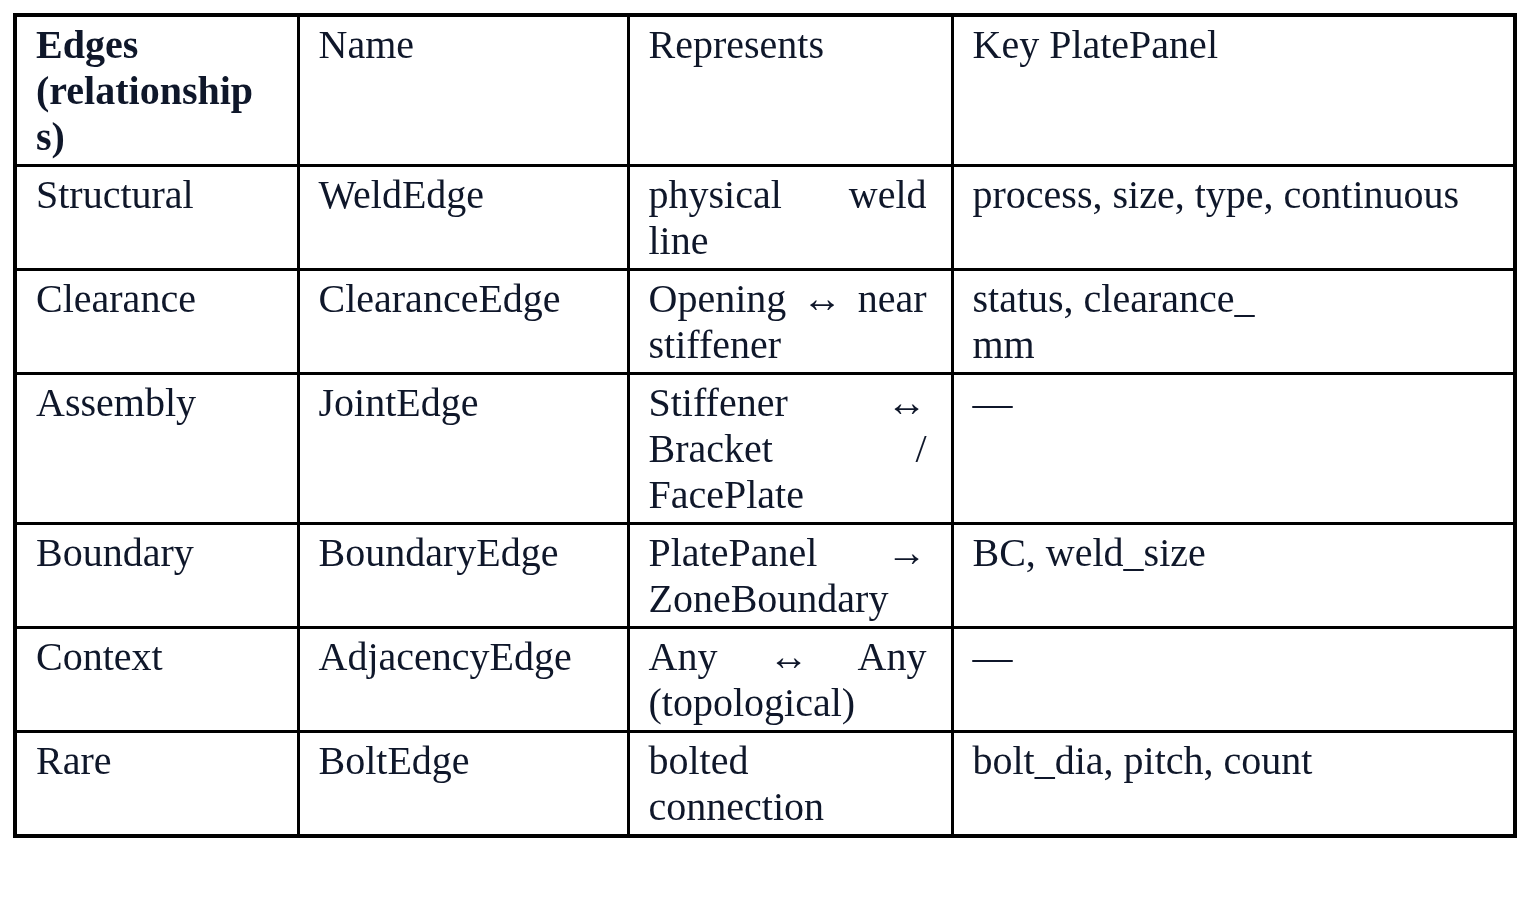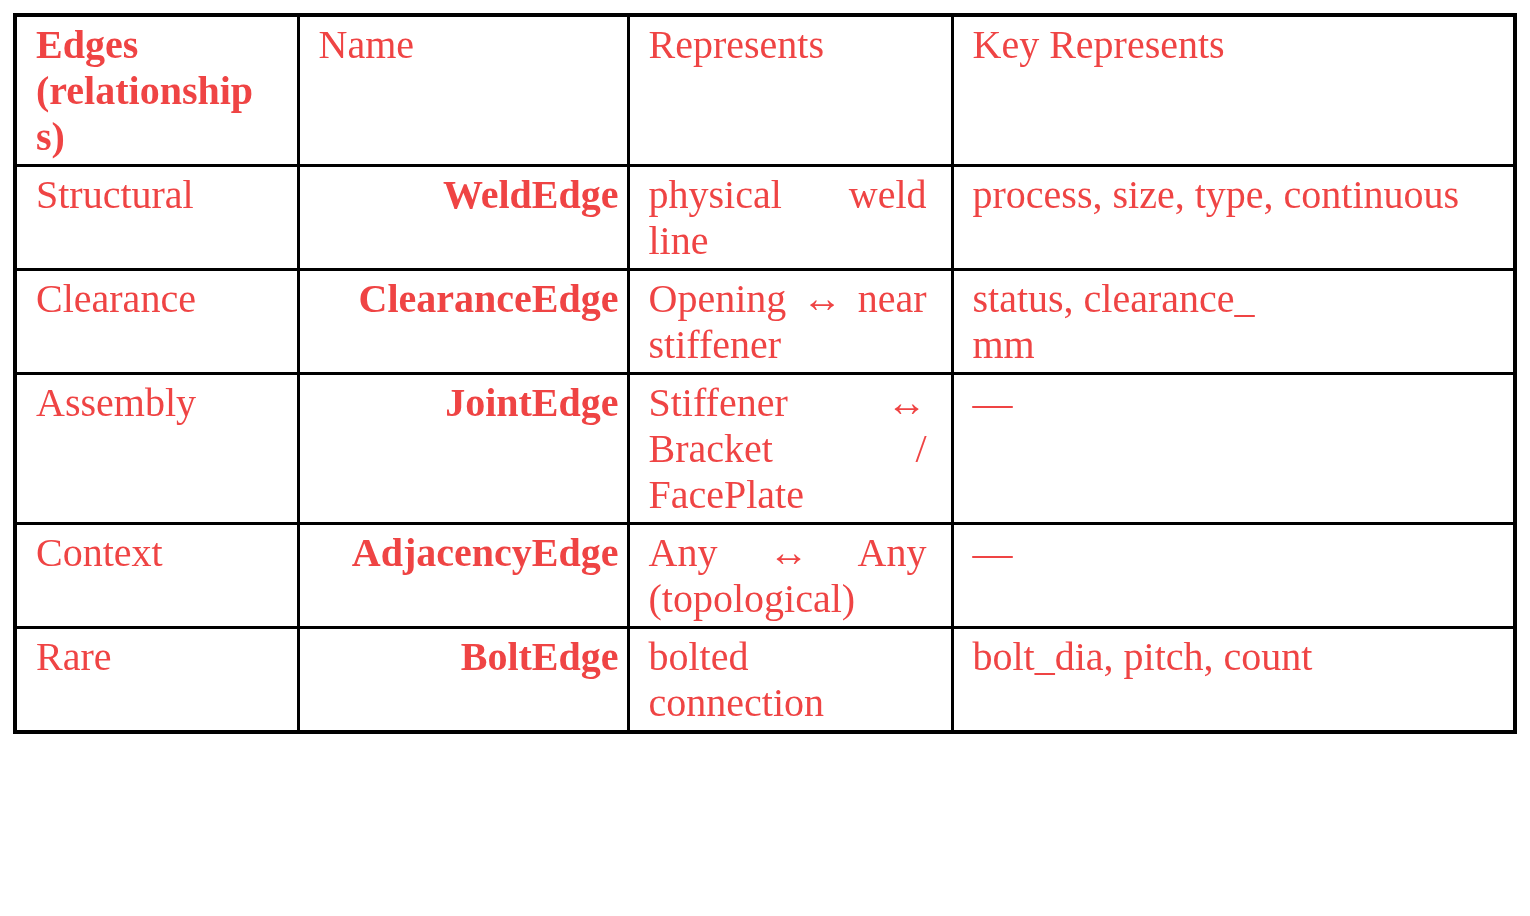--- a/index.html
+++ b/index.html
@@ -5,21 +5,21 @@
   html, body {
     margin: 0;
     padding: 0;
     background: #ffffff;
   }
   .canvas {
     position: relative;
     width: 1530px;
     height: 916px;
     background: #ffffff;
-    color: #ef4444;
+    color: #0f172a;
     font-family: "Liberation Serif", "DejaVu Serif", serif;
     overflow: hidden;
   }
   table.doc-table {
     position: absolute;
     left: 13px;
     top: 13px;
     width: 1500px;
     table-layout: fixed;
     border-collapse: collapse;
@@ -41,21 +41,21 @@
   }
   tr.row-h3 { height: 145px; }
   tr.row-h2 { height: 97px; }
   tr.row-h2b { height: 146px; margin-top: 45px; }
   th.hdr-edges {
     font-weight: bold;
     padding-right: 36px;
     overflow-wrap: break-word;
     word-wrap: break-word;
   }
-  td.cell-name { font-weight: bold; text-align: right; }
+  td.cell-name { font-weight: normal; }
   td.cell-represents {
     text-align: justify;
     padding-right: 24px;
   }
   td.cell-keyattr { white-space: pre-line; }
 </style>
 </head>
 <body>
 
 <div class="canvas">
@@ -64,21 +64,21 @@
       <col class="c1">
         <col class="c2">
         <col class="c3">
         <col class="c4">
     </colgroup>
     <thead>
       <tr class="row-h3">
         <th class="hdr-edges">Edges (relationships)</th>
         <th>Name</th>
         <th>Represents</th>
-        <th>Key Represents</th>
+        <th>Key PlatePanel</th>
       </tr>
     </thead>
     <tbody>
       <tr class="row-h2">
         <td class="cell-category">Structural</td>
         <td class="cell-name">WeldEdge</td>
         <td class="cell-represents">physical weld line</td>
         <td class="cell-keyattr">process, size, type, continuous</td>
       </tr>
       <tr class="row-h2">
@@ -88,20 +88,26 @@
         <td class="cell-keyattr">status, clearance_
 mm</td>
       </tr>
       <tr class="row-h2b">
         <td class="cell-category">Assembly</td>
         <td class="cell-name">JointEdge</td>
         <td class="cell-represents">Stiffener ↔ Bracket / FacePlate</td>
         <td class="cell-keyattr">—</td>
       </tr>
       <tr class="row-h2">
+        <td class="cell-category">Boundary</td>
+        <td class="cell-name">BoundaryEdge</td>
+        <td class="cell-represents">PlatePanel → ZoneBoundary</td>
+        <td class="cell-keyattr">BC, weld_size</td>
+      </tr>
+      <tr class="row-h2">
         <td class="cell-category">Context</td>
         <td class="cell-name">AdjacencyEdge</td>
         <td class="cell-represents">Any ↔ Any (topological)</td>
         <td class="cell-keyattr">—</td>
       </tr>
       <tr class="row-h2">
         <td class="cell-category">Rare</td>
         <td class="cell-name">BoltEdge</td>
         <td class="cell-represents">bolted connection</td>
         <td class="cell-keyattr">bolt_dia, pitch, count</td>

